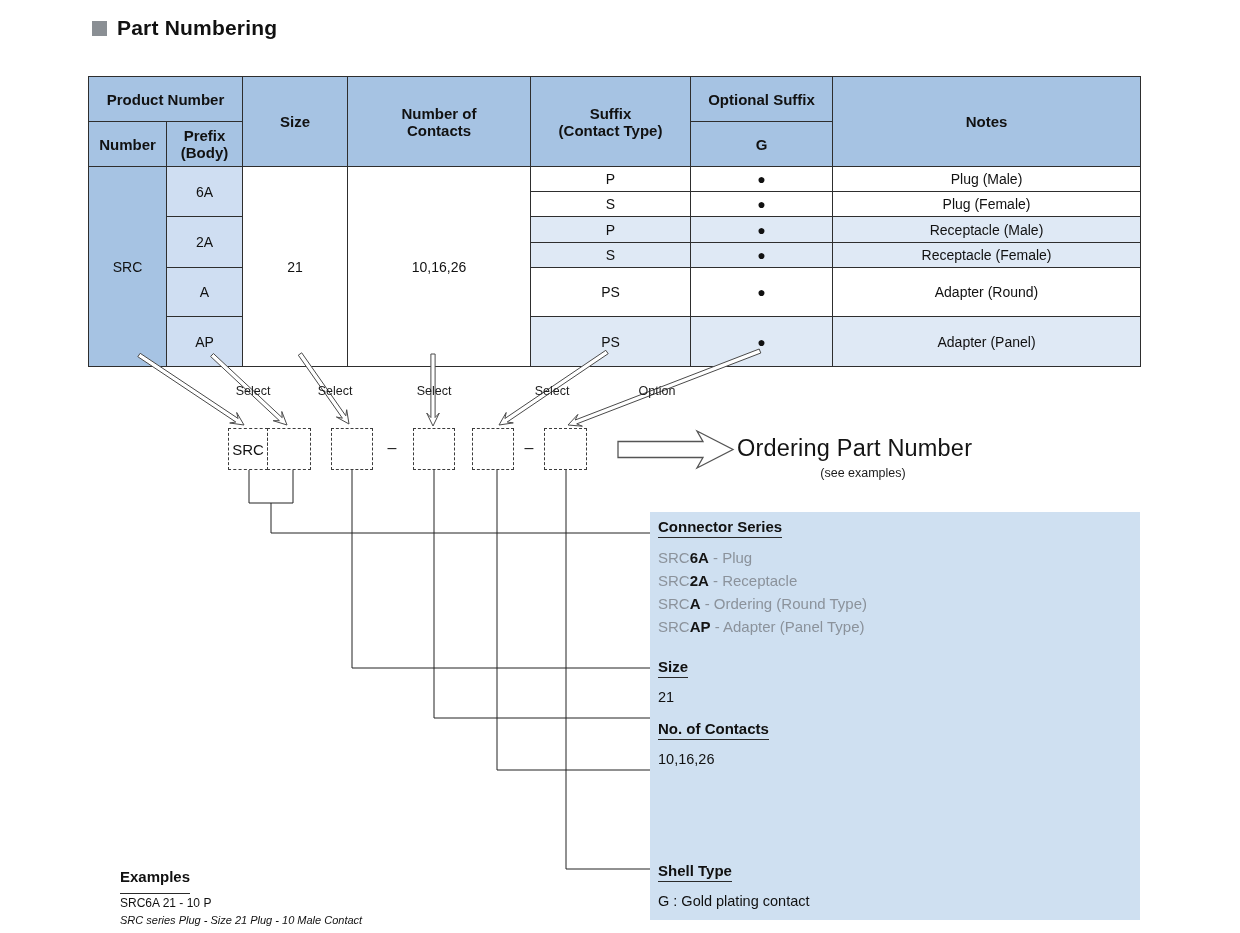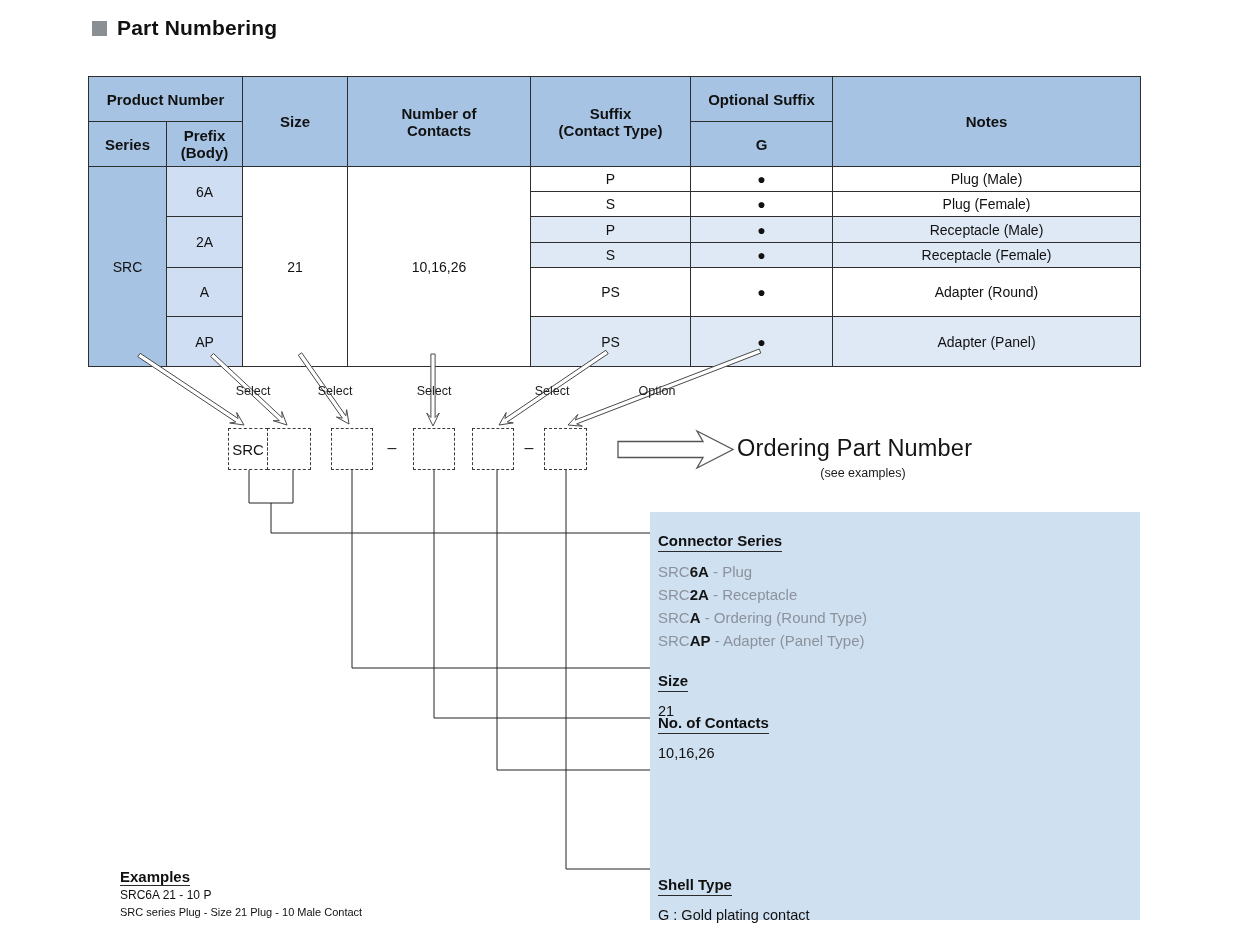--- a/index.html
+++ b/index.html
@@ -36,33 +36,33 @@
   .ordering-title { position:absolute; left:737px; top:435px; font-size:23.5px; color:#141414; letter-spacing:0.2px; }
   .ordering-sub { position:absolute; left:737px; top:466px; width:252px; text-align:center; font-size:12.5px; color:#1c1c1c; }
 
   svg.overlay { position:absolute; left:0; top:0; width:1240px; height:933px; pointer-events:none; }
   .oarrow { fill:#ffffff; stroke:#4a4a4a; stroke-width:1; }
   .bigarrow { fill:#ffffff; stroke:#555; stroke-width:1.3; }
   .treeline { fill:none; stroke:#222; stroke-width:1; }
 
   
   .info-box { position:absolute; left:650px; top:512px; width:490px; height:408px; background:#cfe0f1; }
-  .info-sec { position:absolute; left:8px;margin-top:14px; }
+  .info-sec { position:absolute; left:8px; }
   .info-heading { display:inline-block; font-size:15px; font-weight:bold; color:#101010;
     border-bottom:1.6px solid #2a2a2a; padding-bottom:2px; margin-bottom:8px; }
   .info-line { font-size:14.5px; line-height:23px; color:#111; }
   .cs-line { font-size:15px; line-height:23px; color:#8b929b; }
   .cs-line b { color:#141414; }
 
   
   .examples { position:absolute; left:120px; top:868px; }
   .examples-heading { display:inline-block; font-size:15px; font-weight:bold;
-    border-bottom:1.6px solid #2a2a2a; padding-bottom:0;text-align:center; }
+    border-bottom:1.6px solid #2a2a2a; padding-bottom:8px;text-align:center; }
   .example-pn { font-size:12px; margin-top:2px; color:#111; }
-  .example-desc { font-size:11px; margin-top:4px; color:#111; }
+  .example-desc { font-size:11px; margin-top:4px; color:#111;font-style:italic; }
 </style>
 </head>
 <body>
 
 <div class="page-title">
   <span class="title-square"></span>
   <span class="title-text">Part Numbering</span>
 </div>
 
 <table class="spec">
@@ -80,21 +80,21 @@
     <th colspan="2">Product Number</th>
     <th rowspan="2">Size</th>
     <th rowspan="2">Number of
 Contacts</th>
     <th rowspan="2">Suffix
 (Contact Type)</th>
     <th>Optional Suffix</th>
     <th rowspan="2">Notes</th>
   </tr>
   <tr style="height:45px">
-    <th>Series</th>
+    <th>Number</th>
     <th>Prefix
 (Body)</th>
     <th>G</th>
   </tr>
   <tr style="height:25px">
     <td rowspan="6" class="cell-series">SRC</td>
     <td rowspan="2" class="cell-prefix">6A</td>
     <td rowspan="6" class="white">21</td>
     <td rowspan="6" class="white">10,16,26</td>
     <td class="white">P</td>
@@ -174,21 +174,21 @@
     <span class="info-heading">Connector Series</span>
     <div class="cs-line"><span>SRC</span><b>6A</b><span> - Plug</span></div>
     <div class="cs-line"><span>SRC</span><b>2A</b><span> - Receptacle</span></div>
     <div class="cs-line"><span>SRC</span><b>A</b><span> - Ordering (Round Type)</span></div>
     <div class="cs-line"><span>SRC</span><b>AP</b><span> - Adapter (Panel Type)</span></div>
   </div>
   <div class="info-sec" style="top:146px">
     <span class="info-heading">Size</span>
     <div class="info-line">21</div>
   </div>
-  <div class="info-sec" style="top:188px">
+  <div class="info-sec" style="top:208px">
     <span class="info-heading">No. of Contacts</span>
     <div class="info-line">10,16,26</div>
   </div>
   <div class="info-sec" style="top:350px">
     <span class="info-heading">Shell Type</span>
     <div class="info-line">G : Gold plating contact</div>
   </div>
 </div>
 
 <div class="examples">

